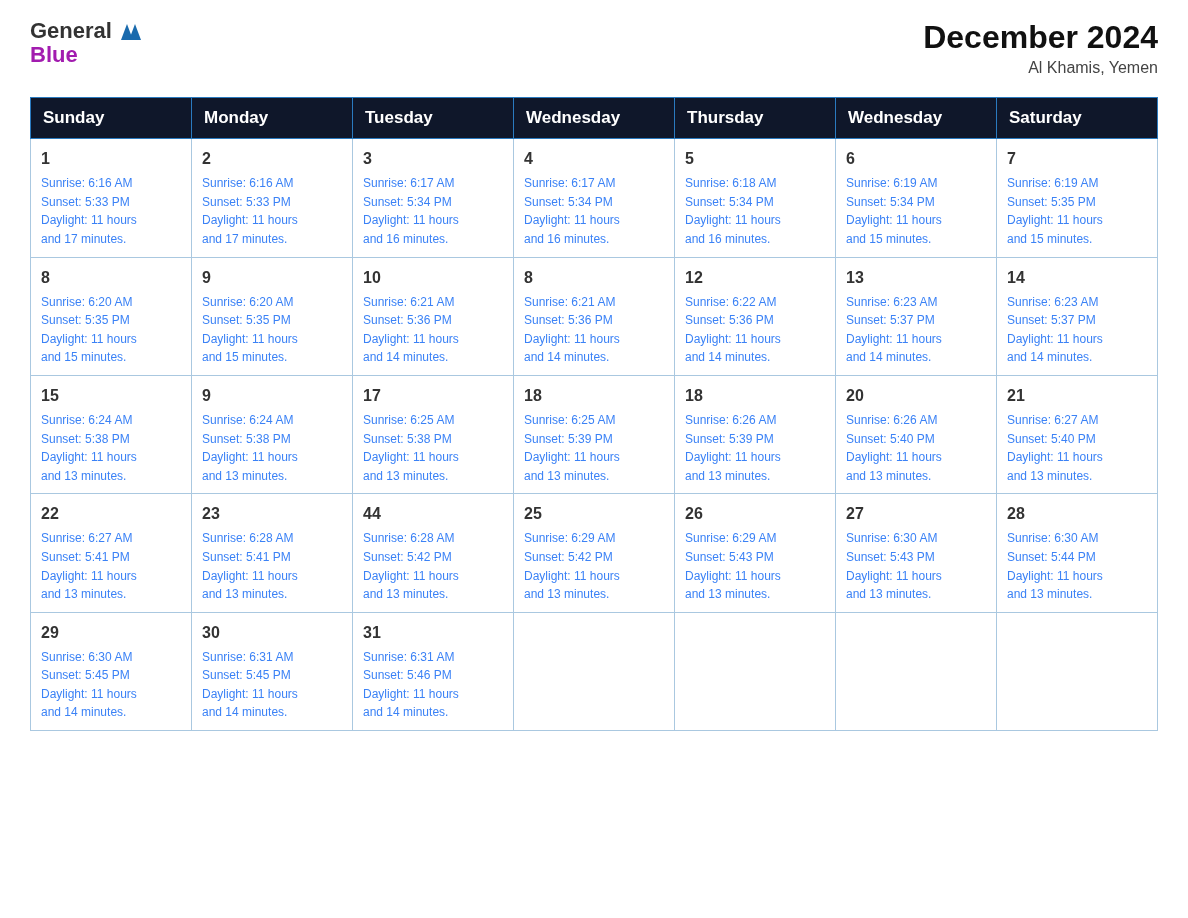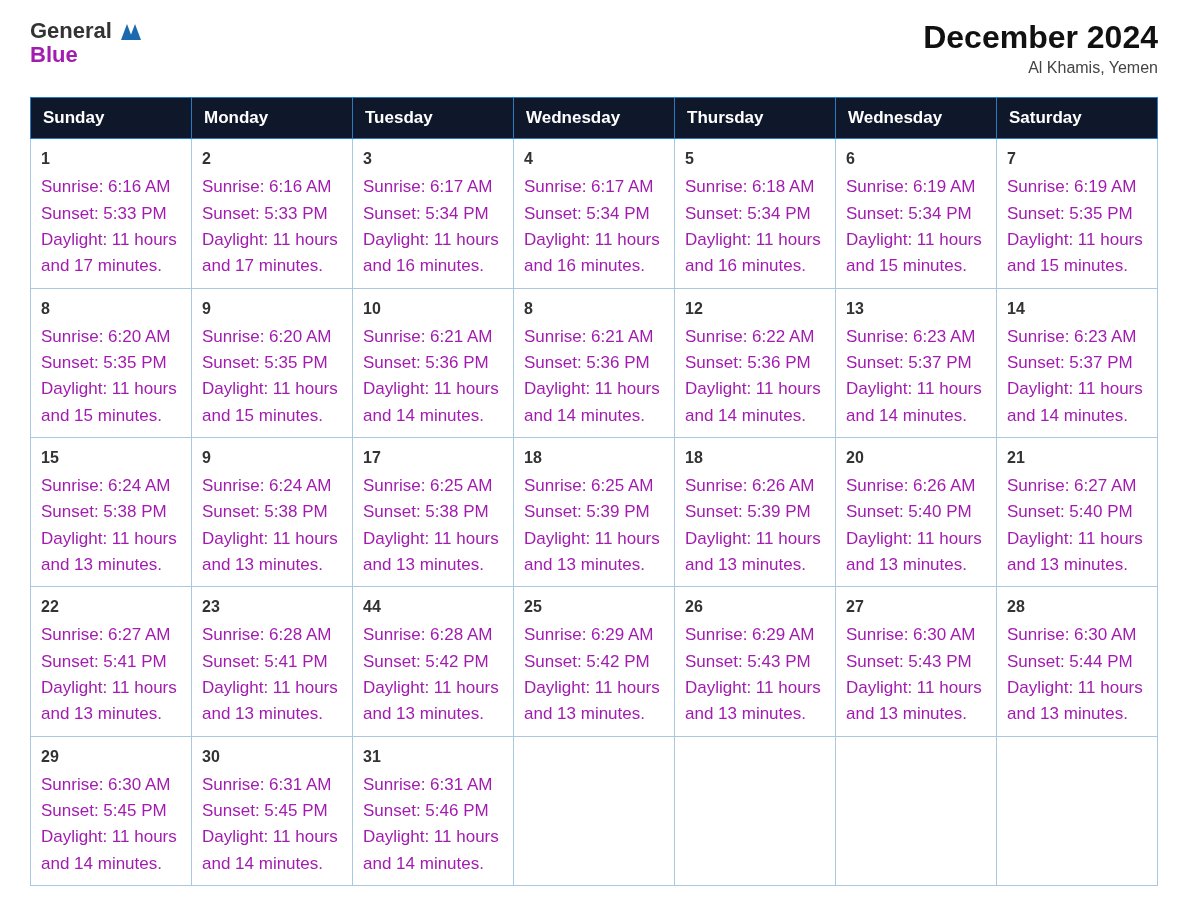--- a/index.html
+++ b/index.html
@@ -68,23 +68,23 @@
       line-height: 1.5;
       color: #333;
     }
     .day-num {
       font-size: 16px;
       font-weight: bold;
       display: block;
       margin-bottom: 3px;
     }
     .day-info {
-      font-size: 17px;
+      font-size: 12px;
       line-height: 1.55;
-      color: #a21caf;
+      color: #3b82f6;
     }
     .empty-cell {
       background: #fff;
     }
   </style>
 </head>
 <body>
 
 <div class="header">
   <div class="logo-wrapper">

